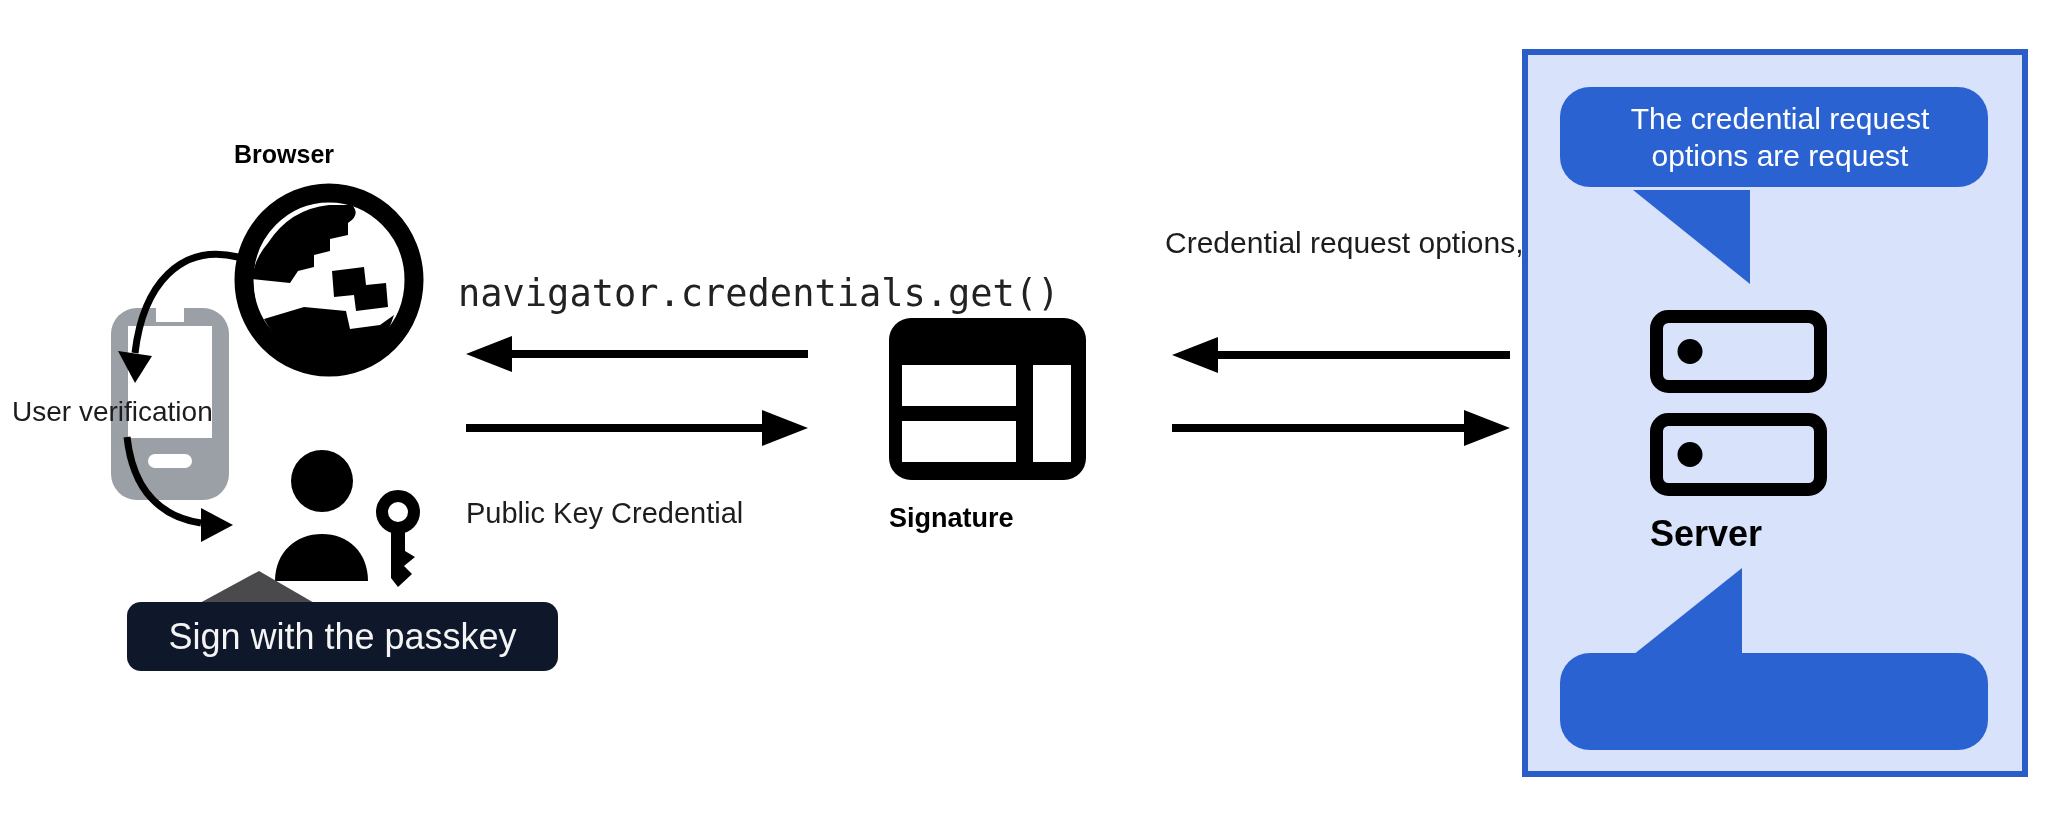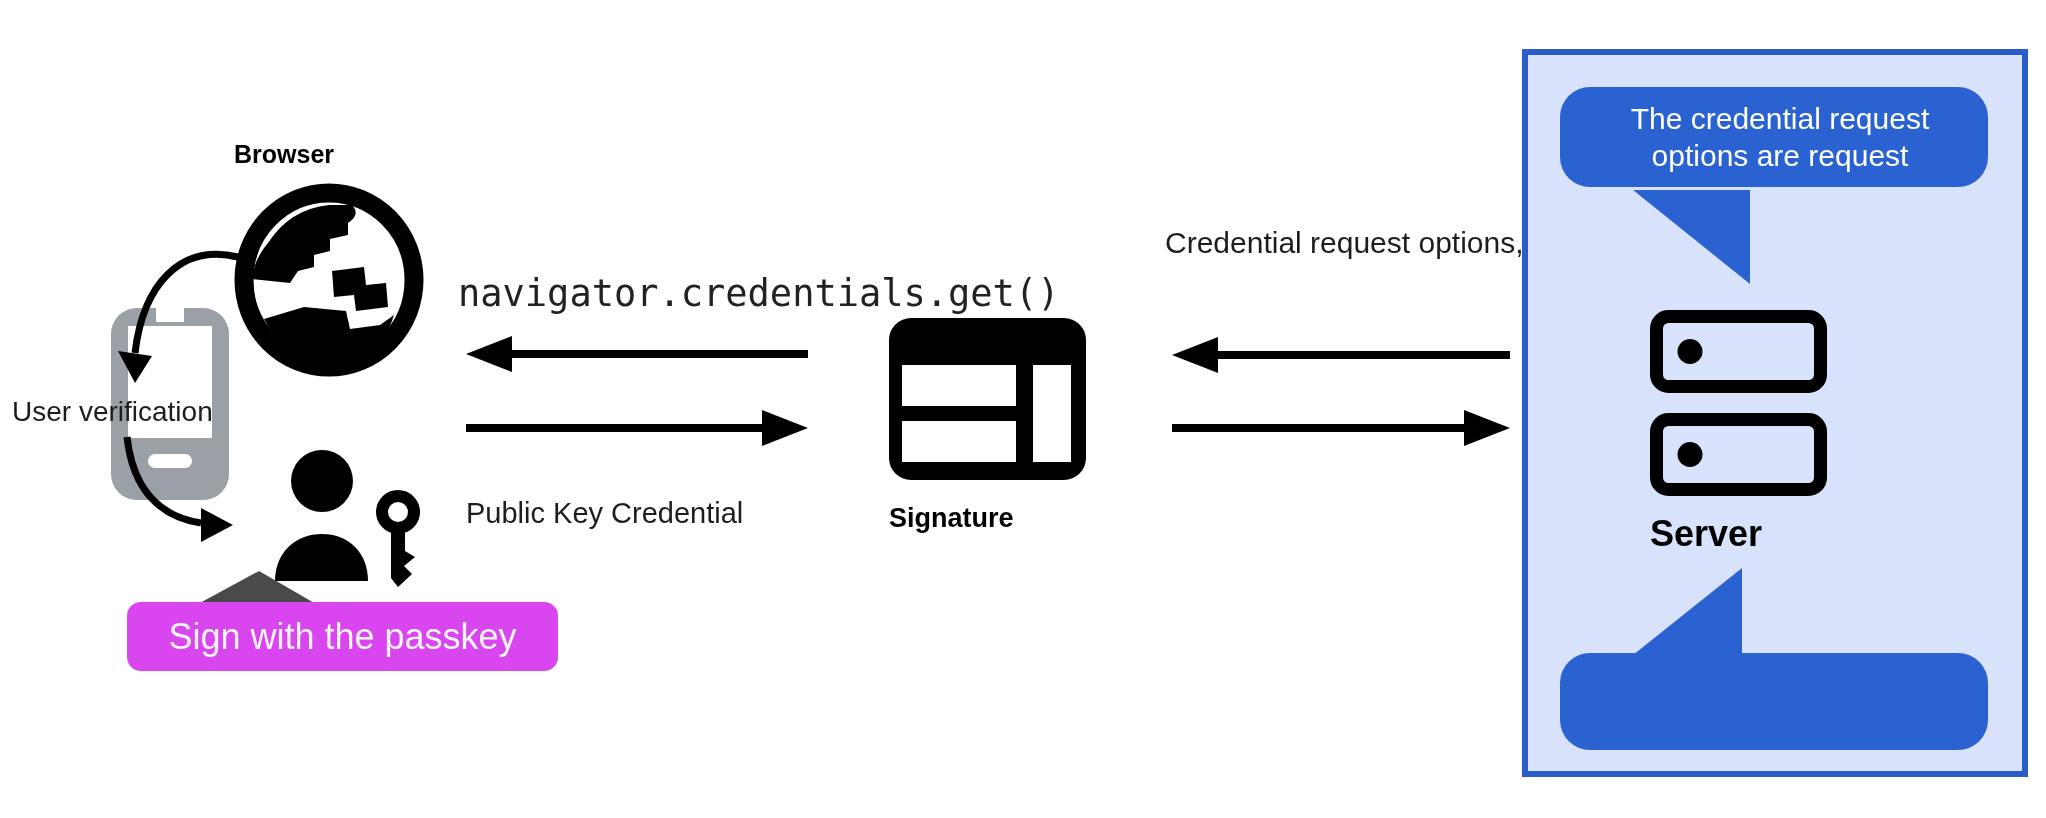--- a/index.html
+++ b/index.html
@@ -6,21 +6,21 @@
   #canvas{position:relative;width:2046px;height:818px;background:#ffffff;overflow:hidden;
           font-family:"Liberation Sans",sans-serif;color:#1b1b1b;}
   .abs{position:absolute;}
   .lbl{font-size:29px;color:#1d1d1f;}
   .lbl-bold{font-weight:700;color:#000;}
   .center{}
   .code{font-family:"DejaVu Sans Mono",monospace;font-size:37px;color:#222;white-space:pre;}
   .panel{background:#d8e2fb;border:6px solid #2a5dc8;box-sizing:border-box;}
   .bubble{background:#2b62d2;border-radius:30px;color:#ffffff;font-size:30px;line-height:37px;
           text-align:center;box-sizing:border-box;padding-left:12px;}
-  .tooltip{background:#d946ef;border-radius:14px;color:#f4f4f4;font-size:36px;line-height:69px;
+  .tooltip{background:#0f172a;border-radius:14px;color:#f4f4f4;font-size:36px;line-height:69px;
            text-align:center;box-sizing:border-box;}
   svg{display:block;}
 </style>
 </head>
 <body>
 
 <div id="canvas">
 
   <div class="abs lbl lbl-bold center" style="left:234px;top:140px;width:190px;font-size:25px;">Browser</div>
 

